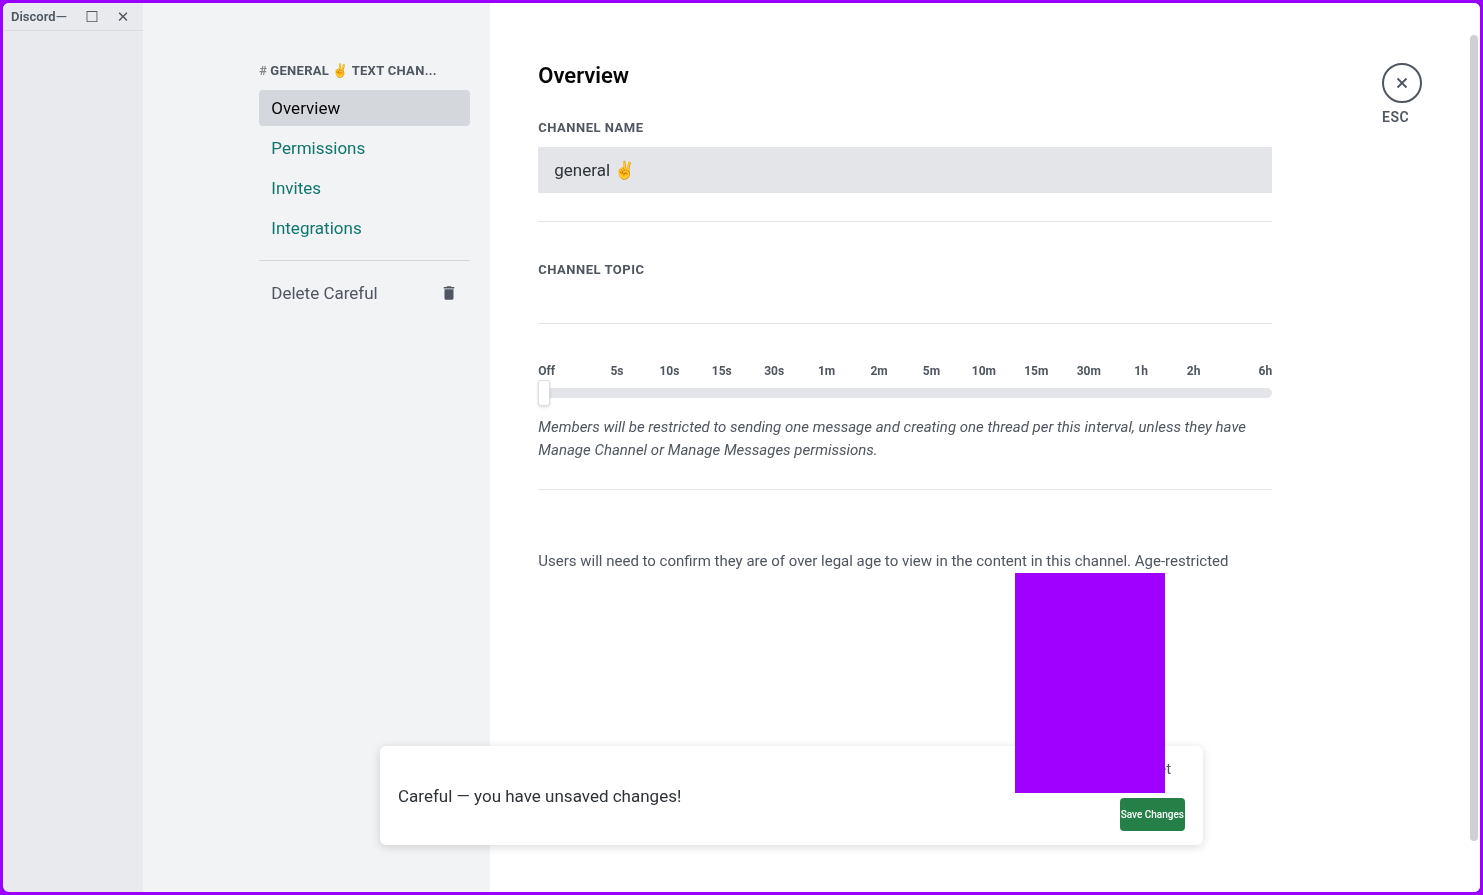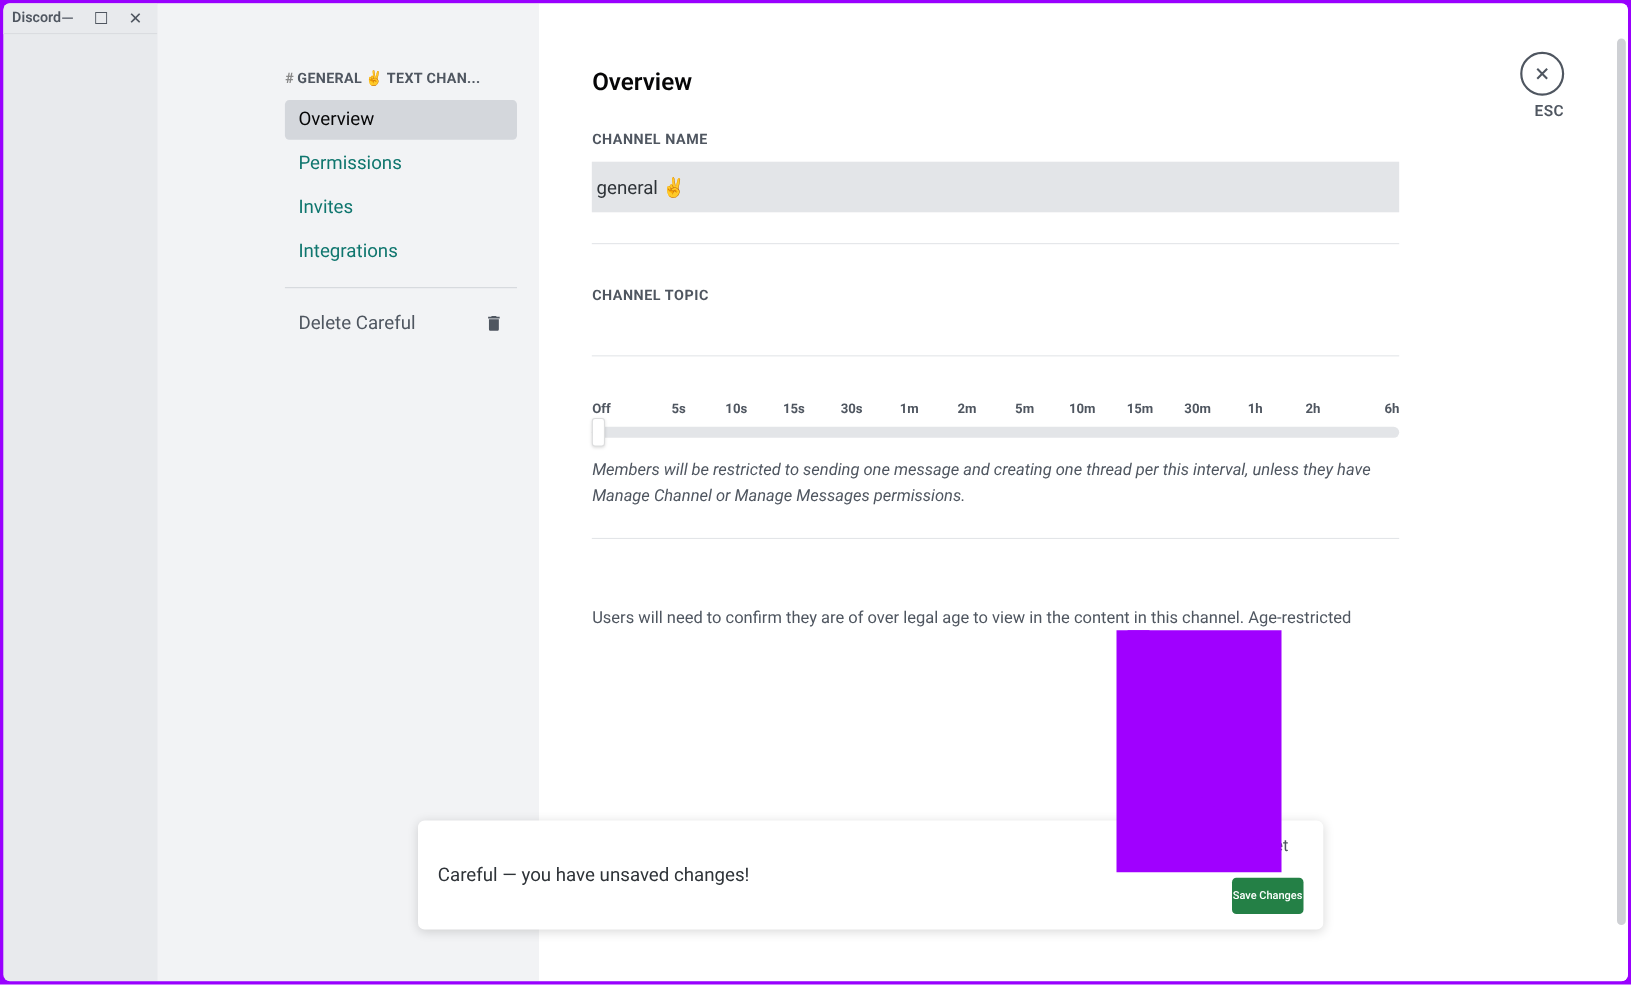--- a/index.html
+++ b/index.html
@@ -128,21 +128,21 @@
       font-weight: 700;
       color: #4f5660;
       letter-spacing: 0.5px;
       margin-bottom: 12px;
     }
     .text-input {
       width: 100%;
       background: #e3e5e8;
       border: none;
       border-radius: 0;
-      padding: 13px 4px;
+      padding: 13px 16px;
       font-size: 17px;
       color: #2e3338;
     }
     .text-input::placeholder {
       color: #5c5e66;
     }
     .section-divider {
       height: 1px;
       background: #e3e5e8;
       margin: 28px 0 40px 0;
@@ -214,23 +214,23 @@
       line-height: 1.5;
       font-style: italic;
     }
     .body-text {
       font-size: 15px;
       color: #4f5660;
       line-height: 1.5;
     }
     .close-area {
       position: absolute;
-      top: 44px;
+      top: 60px;
       right: 58px;
-      text-align: right;
+      text-align: left;
       margin-left: 12px;
     }
     .close-btn {
       width: 40px;
       height: 40px;
       border: 2px solid #4f5660;
       border-radius: 50%;
       display: flex;
       align-items: center;
       justify-content: center;

